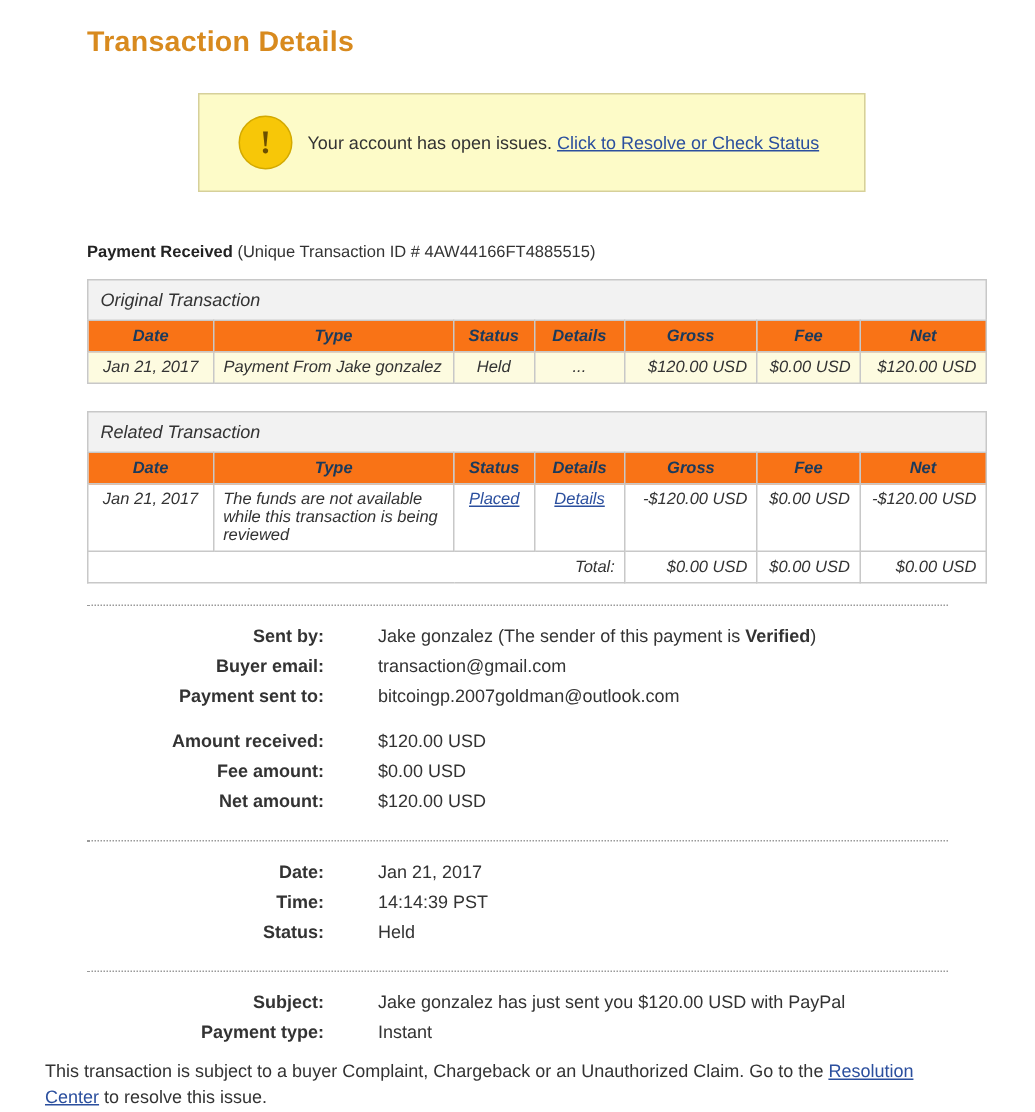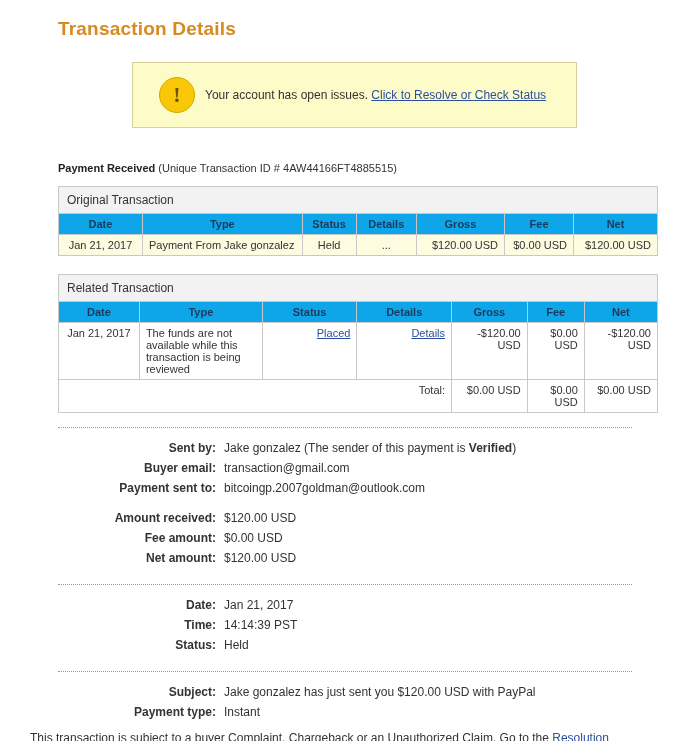--- a/index.html
+++ b/index.html
@@ -75,39 +75,40 @@
   .pay-received {
     margin: 34px 0 0 42px;
     font-size: 11px;
   }
   .pay-received b { color: #222; }
 
   
   .tbl-block {
     margin: 12px 0 0 42px;
     width: 600px;
+    font-style: italic;
   }
   table.txn {
     border-collapse: collapse;
     width: 600px;
     border: 1px solid #c8c8c8;
     background: #ffffff;
   }
   table.txn caption {
     text-align: left;
     background: #f2f2f2;
     border: 1px solid #c8c8c8;
     border-bottom: none;
     padding: 6px 8px;
     font-size: 12px;
     color: #333;
     font-weight: normal;
   }
   table.txn th {
-    background: #0ea5e9;
+    background: #f97316;
     border: 1px solid #c8c8c8;
     font-size: 11px;
     font-weight: bold;
     color: #1b3a5c;
     padding: 4px 6px;
     text-align: center;
   }
   table.txn td {
     border: 1px solid #c8c8c8;
     padding: 4px 6px;
@@ -115,38 +116,39 @@
     vertical-align: top;
   }
   .row-held td { background: #fdfbe0; }
   .c-date { width: 74px; text-align: center; white-space: nowrap;}
   .c-type { width: 190px; }
   .c-status { width: 44px; text-align: center; }
   .c-details { width: 52px; text-align: center; }
   .c-gross { width: 90px; text-align: right; }
   .c-fee { width: 68px; text-align: right; margin-top: 32px; }
   .c-net { width: 84px; text-align: right; }
-  .link { color: #2b4f9e; text-decoration: underline; margin-left: 48px; }
+  .link { color: #2b4f9e; text-decoration: underline; }
   .total-label { text-align: right; font-weight: normal; }
 
   
   .dotted {
     border-top: 1px dotted #9a9a9a;
     margin: 14px 42px 0 42px;
   }
 
   
   .details-section {
     margin: 10px 0 0 42px;
     width: 600px;
   }
   .drow {
     display: flex;
     font-size: 12px;
     line-height: 20px;
+    gap: 28px;
   }
   .dlabel {
     width: 158px;
     text-align: right;
     font-weight: bold;
     color: #333;
     padding-right: 8px;
     flex: 0 0 auto;
   }
   .dval { color: #333; }

